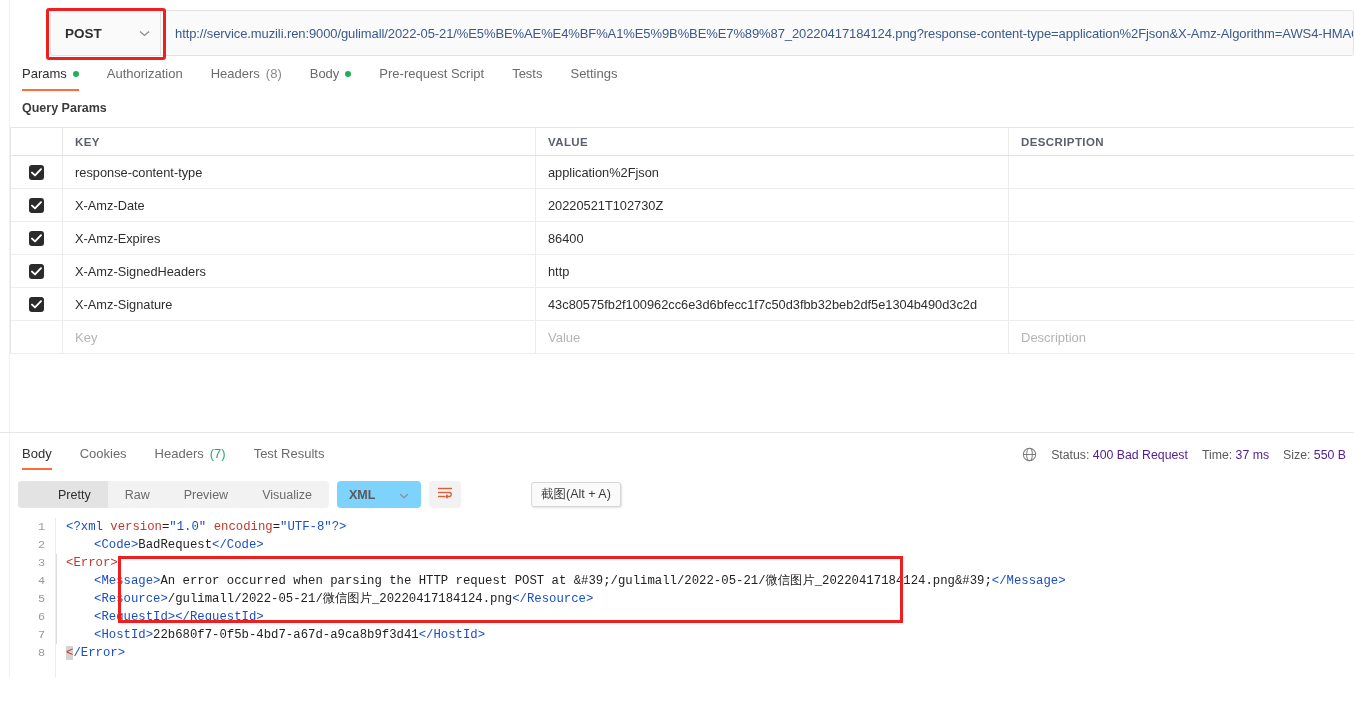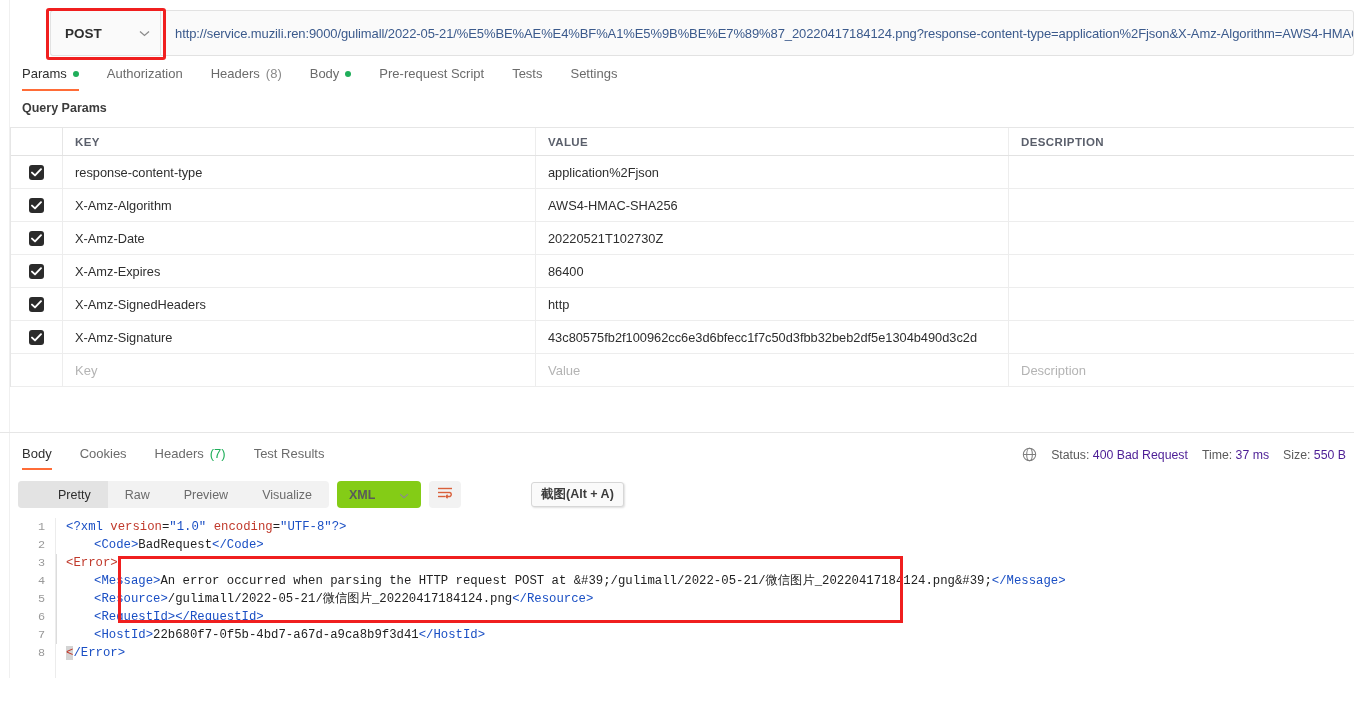--- a/index.html
+++ b/index.html
@@ -132,33 +132,32 @@
   .segmented {
     display: flex; background: #f2f2f2; border-radius: 4px; overflow: hidden; height: 27px;
   }
   .segmented .seg {
     display: flex; align-items: center; padding: 0 17px;
     font-size: 12.5px; color: #6b6b6b; height: 27px;
   }
   .segmented .seg.active { background: #e3e3e3; color: #2e2e2e; padding-left: 40px; }
   .fmt-select {
     display: flex; align-items: center; gap: 24px;
-    background: #84cc16; border-radius: 4px; height: 27px;
+    background: #7dd3fc; border-radius: 4px; height: 27px;
     padding: 0 12px; font-size: 12.5px; color: #5a5a5a; font-weight: bold;
   }
   .wrap-btn {
     width: 32px; height: 27px; background: #f2f2f2; border-radius: 4px;
     display: flex; align-items: center; justify-content: center;
   }
   .tooltip-chip {
     position: absolute; left: 531px; top: 482px;
     background: #fafafa; border: 1px solid #d7d7d7; border-radius: 3px;
     padding: 3px 9px; font-size: 12.5px; color: #3c3c3c;
     box-shadow: 1px 1px 2px rgba(0,0,0,.13);
-    font-weight: bold;
   }
 
   
   .code-area {
     position: absolute; left: 0; top: 518px; width: 1354px; height: 160px;
     font-family: "Liberation Mono", "DejaVu Sans Mono", monospace;
     font-size: 12.3px; line-height: 18px; white-space: nowrap;
   }
   .gutter {
     position: absolute; left: 0; top: 0; width: 56px; height: 160px;
@@ -268,38 +267,20 @@
           <span class="ktxt">response-content-type</span>
         </div>
       <div class="cell c-val">
           <span class="vtxt">application%2Fjson</span>
         </div>
       <div class="cell c-desc">
           <span></span>
         </div>
     </div>
 
-    <div class="prow">
-      <div class="cell c-check">
-        <span class="cb">
-            <svg width="11" height="9" viewBox="0 0 11 9">
-              <path d="M1 4.6 L4 7.4 L10 1.2" stroke="#fff" stroke-width="1.9" fill="none" stroke-linecap="round" stroke-linejoin="round"></path>
-            </svg>
-          </span>
-      </div>
-      <div class="cell c-key">
-          <span class="ktxt">X-Amz-Algorithm</span>
-        </div>
-      <div class="cell c-val">
-          <span class="vtxt">AWS4-HMAC-SHA256</span>
-        </div>
-      <div class="cell c-desc">
-          <span></span>
-        </div>
-    </div>
 
 
     <div class="prow">
       <div class="cell c-check">
         <span class="cb">
             <svg width="11" height="9" viewBox="0 0 11 9">
               <path d="M1 4.6 L4 7.4 L10 1.2" stroke="#fff" stroke-width="1.9" fill="none" stroke-linecap="round" stroke-linejoin="round"></path>
             </svg>
           </span>
       </div>

